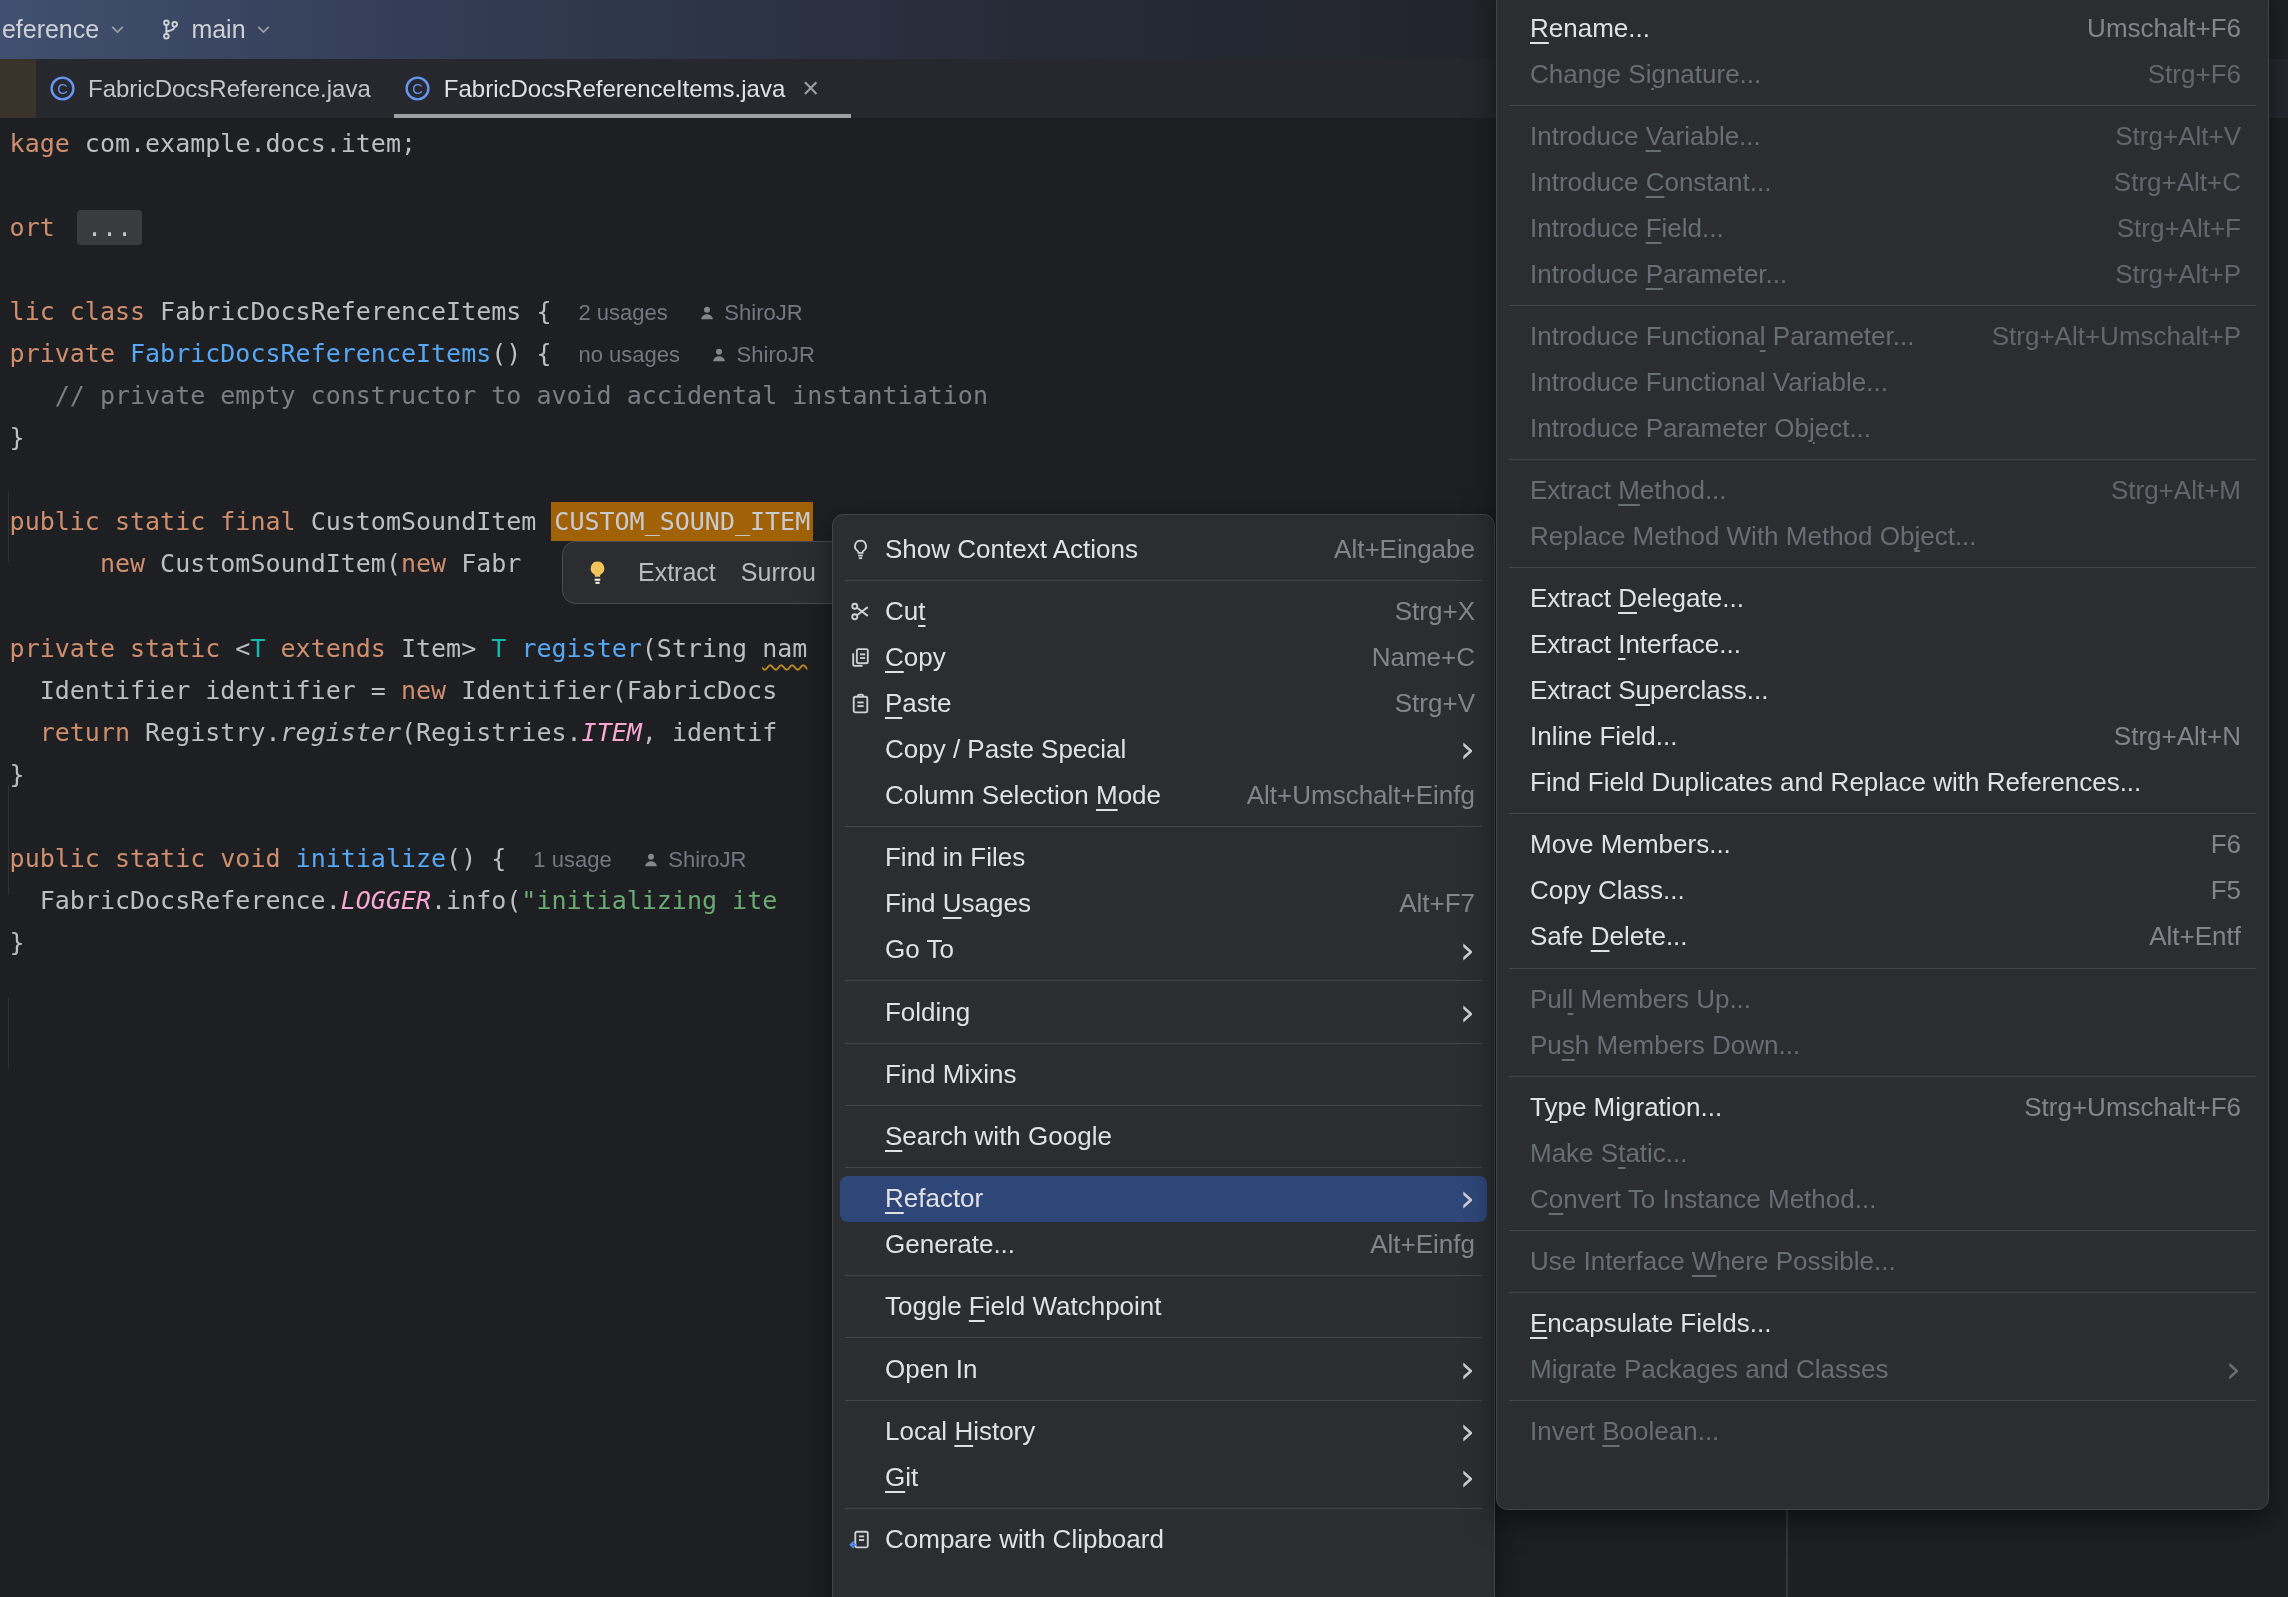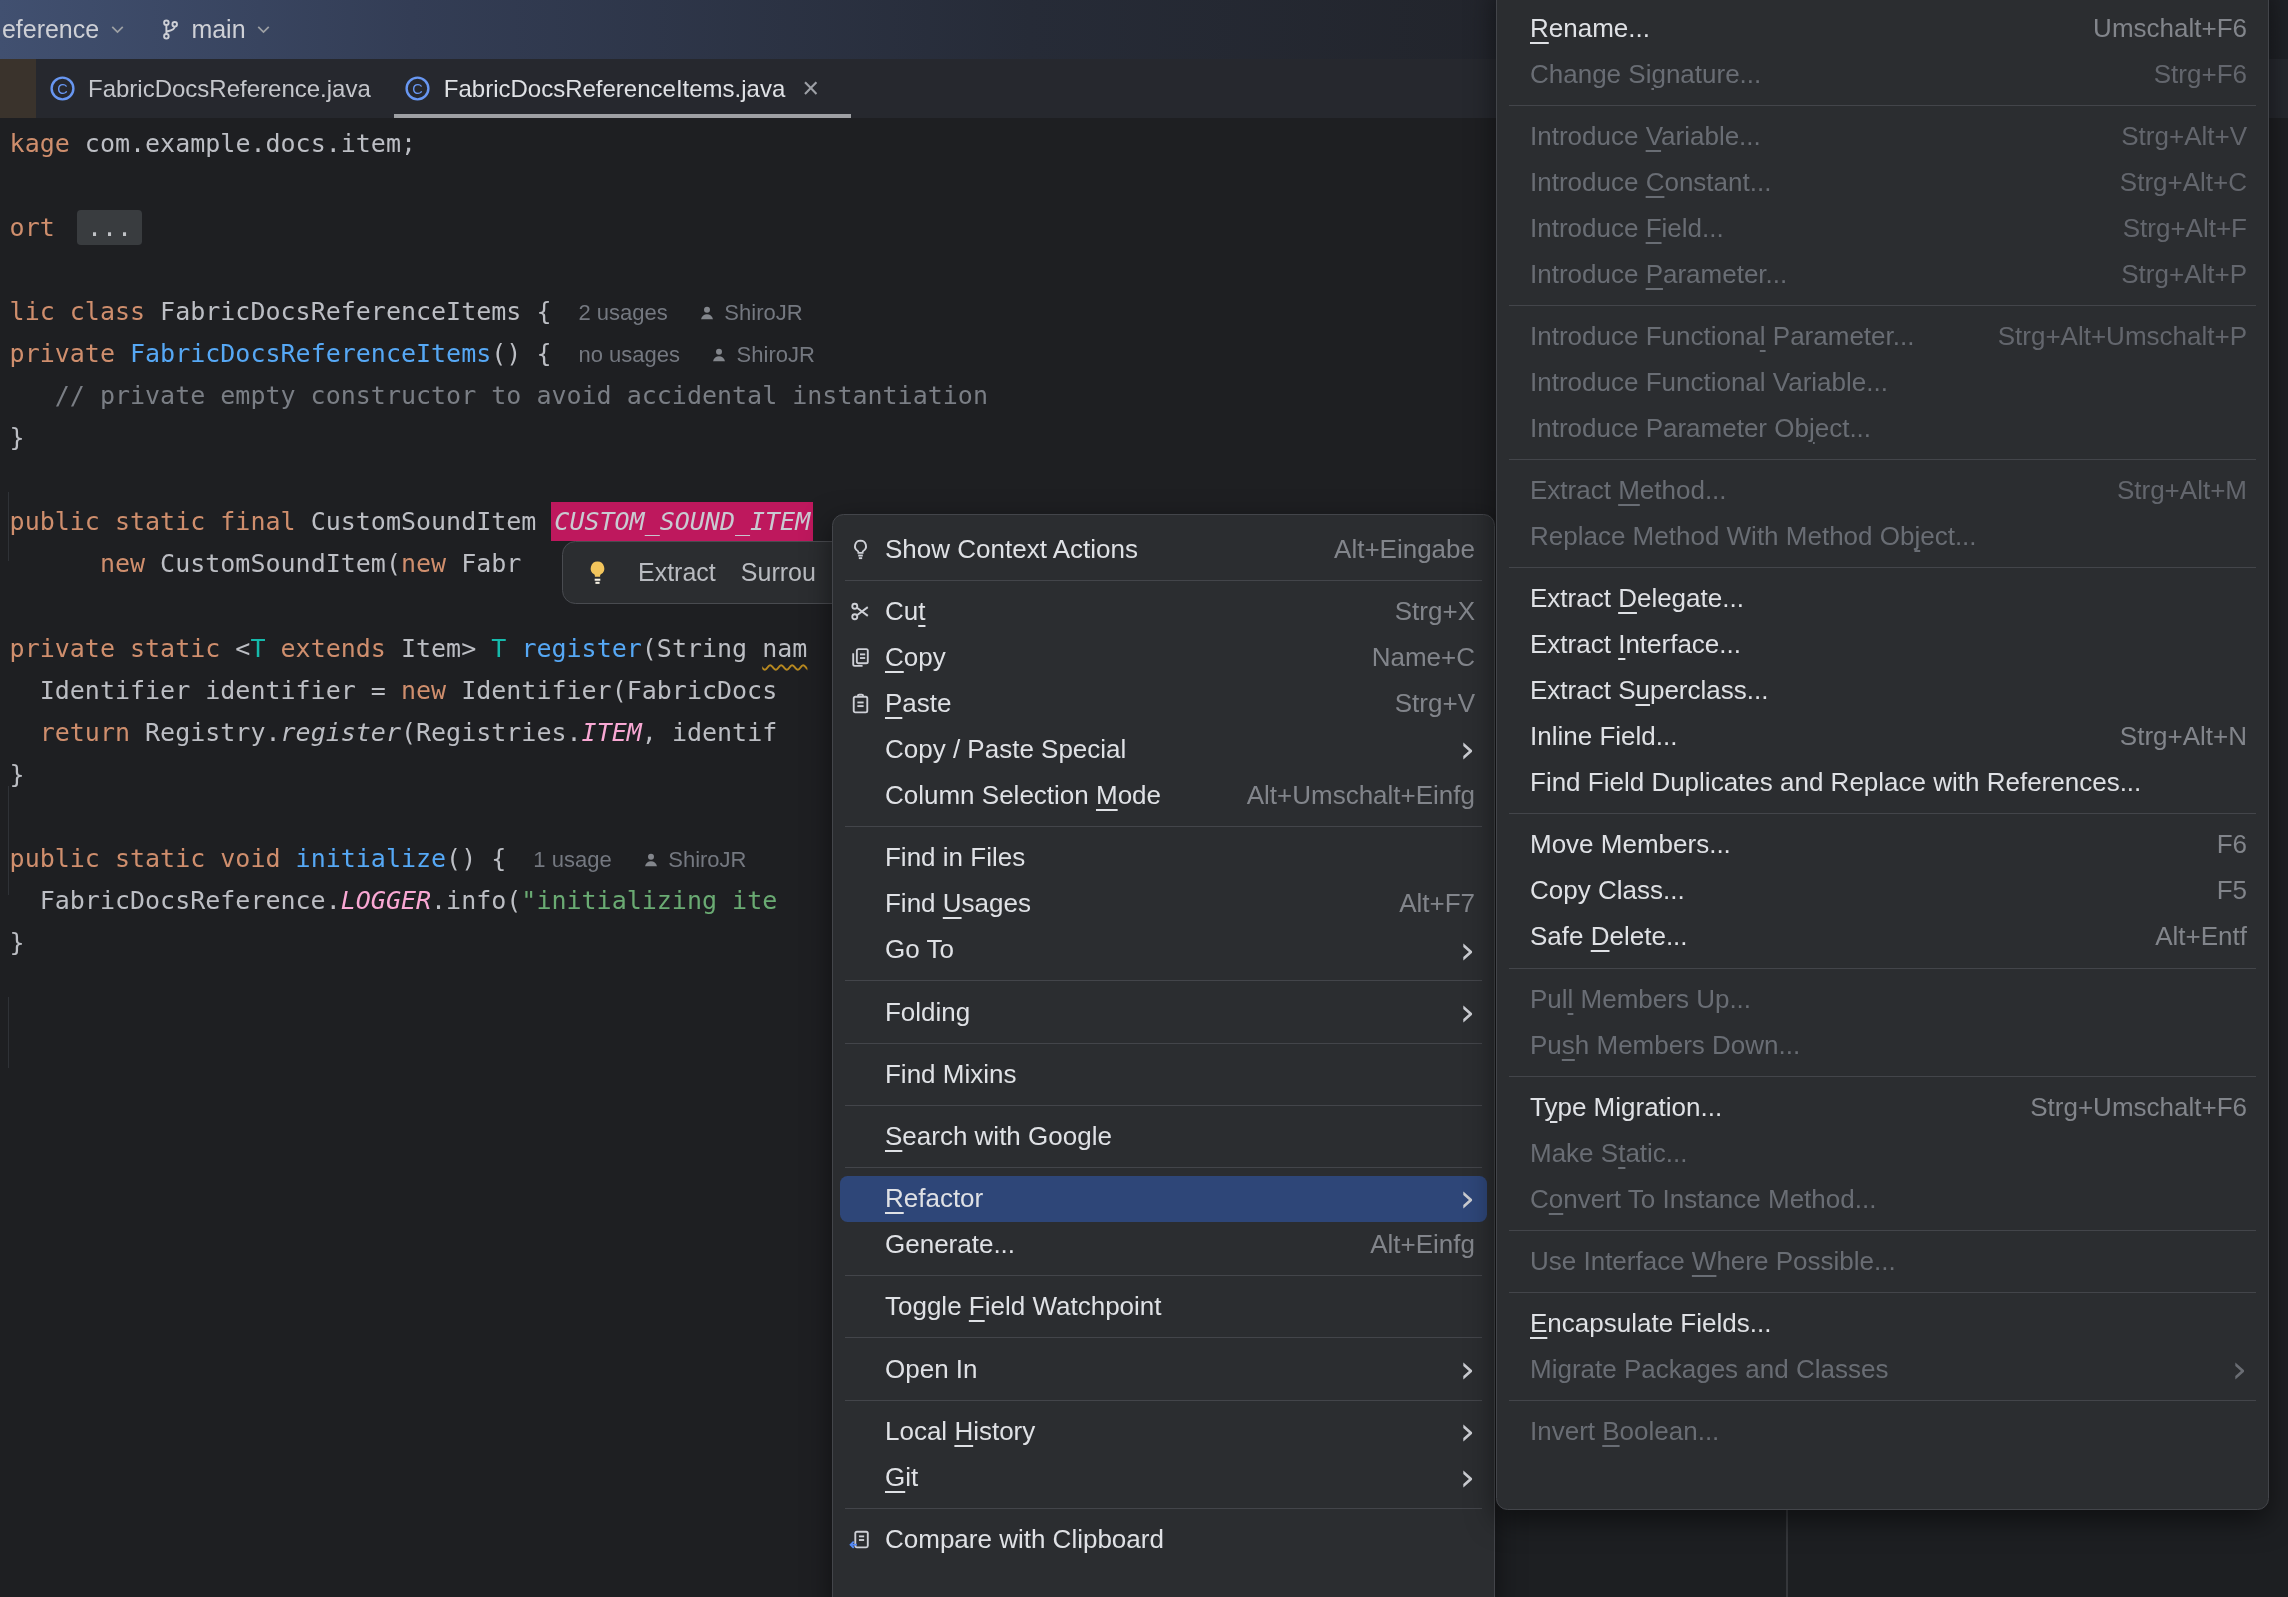--- a/index.html
+++ b/index.html
@@ -33,40 +33,40 @@
   .cs-kw     { color:#cf8e6d; }
   .cs-tx     { color:#bcbec4; }
   .cs-cmt    { color:#7a7e85; }
   .cs-decl   { color:#56a8f5; }
   .cs-call   { color:#bcbec4; font-style:italic; }
   .cs-sfield { color:#f9a8d4; font-style:italic; }
   .cs-str    { color:#6aab73; }
   .cs-tp     { color:#16baac; }
   .cs-fold   { background:#393c3f; color:#c0c2c6; border-radius:3.8px; padding:2.9px 9.6px; margin-left:7.6px; }
   .cs-warn   { color:#bcbec4; text-decoration:underline wavy #b8891f; text-decoration-thickness:1.9px; text-underline-offset:6.7px; }
-  .cs-selconst { background:#be185d; color:#c9cbd2; font-style:italic; padding:4.8px 2.9px; }
+  .cs-selconst { background:#a16207; color:#c9cbd2; padding:4.8px 2.9px; }
   .inlay { font-family:"Liberation Sans", sans-serif; font-size:22px; color:#747880; margin-left:27px; }
   .inlay-person { margin-left:29px; display:inline-block; vertical-align:-2.9px; }
   .inlay-author { font-family:"Liberation Sans", sans-serif; font-size:22px; color:#747880; margin-left:7.6px; }
   .guide { position:absolute; left:7.6px; width:1.9px; background:#2f3237; }
 
   
   .intention-popup { position:absolute; left:562px; top:541px; width:497px; height:63px;
     background:#2b2d30; border:1.9px solid #494b50; border-radius:13.4px; display:flex; align-items:center;
     z-index:5; color:#b9bbc0; font-size:25px; }
   .bulb { margin-left:19px; display:flex; }
   .ip-label { margin-left:25px; }
 
   
   .menu { position:absolute; background:#2b2d30; border:1px solid #43454a;
     box-shadow:0 9.6px 29px rgba(0,0,0,.5); }
   .main-menu { left:832px; top:514px; width:663px; height:1091px; border-radius:11.5px 11.5px 0 0; padding-top:11.5px; z-index:10; }
   .sub-menu  { left:1496px; top:-21px; width:773px; height:1531px; border-radius:11.5px; padding-top:25px; z-index:11; }
   .mi { height:46px; display:flex; align-items:center; padding:0 19px 0 13.4px; color:#dfe1e5; font-size:26px; }
-  .sub-menu .mi { padding:0 21px 0 33px;text-align:right; }
+  .sub-menu .mi { padding:0 27px 0 33px;text-align:right; }
   .mi.dis { color:#696d74; }
   .mi.sel { background:#2e4678; border-radius:7.6px; margin:0 6.7px; padding-left:6.7px; padding-right:12.4px; }
   .mi-ico { width:29px; height:29px; margin-right:9.6px; flex:none; display:flex; align-items:center; justify-content:center; }
   .mi-lbl u { text-decoration-thickness:1.9px; text-underline-offset:4.8px; }
   .mi-fill { flex:1; }
   .mi-sc { color:#82858b; margin-left:38px; white-space:nowrap; }
   .mi.dis .mi-sc { color:#63666d; }
   .mi-ar { font-family:"DejaVu Sans", sans-serif; font-size:38px; color:#c9cbd0; line-height:0.8; margin-left:29px; }
   .mi.dis .mi-ar { color:#6a6d73; }
   .msep { height:1px; background:#43454a; margin:7.6px 12.4px; }

